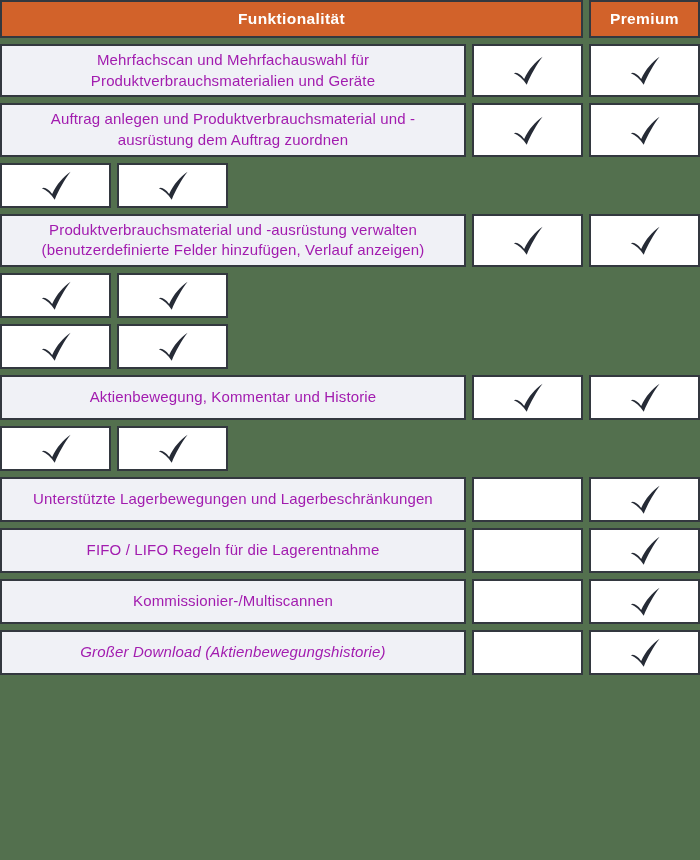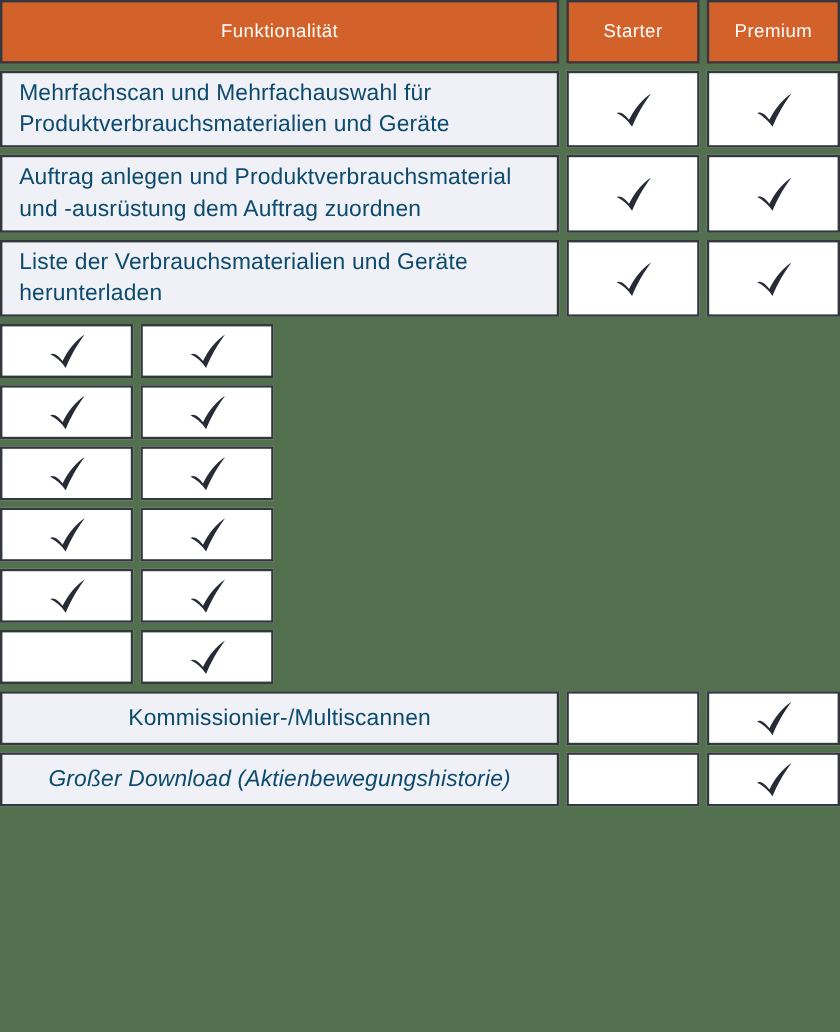--- a/index.html
+++ b/index.html
@@ -25,33 +25,33 @@
     border: 2px solid #33383F;
     display: flex;
     align-items: center;
     justify-content: center;
   }
   .feature-col { flex: 1 1 auto; }
   .plan-col { width: 111px; flex: 0 0 111px; }
   .header-cell {
     background: #D2622A;
     color: #FFFFFF;
-    font-weight: normal;
+    font-weight: bold;
     font-size: 15.5px;
     letter-spacing: 0.4px;
-    height: 53px;
+    height: 38px;
     text-align: center;
   }
   .feature-cell {
     background: #F0F1F6;
-    color: #0c4a6e;
-    font-size: 19px;
+    color: #a21caf;
+    font-size: 15px;
     line-height: 1.38;
     letter-spacing: 0.15px;
-    text-align: left;
+    text-align: center;
     padding: 4px 14px;
     min-height: 45px;
   }
   .feature-cell .feature-text { max-width: 452px; }
   .feature-text.italic { font-style: italic; }
   .check-cell {
     background: #FFFFFF;
     min-height: 45px;
   }
   svg.check {
@@ -60,21 +60,20 @@
     fill: #262B36;
     display: block;
   }
 </style>
 </head>
 <body>
 
 <div class="table" id="comparison-table">
   <div class="row header-row">
     <div class="cell header-cell feature-col">Funktionalität</div>
-    <div class="cell header-cell plan-col">Starter</div>
     <div class="cell header-cell plan-col">Premium</div>
   </div>
 
   <div class="row">
     <div class="cell feature-cell feature-col">
       <span class="feature-text">Mehrfachscan und Mehrfachauswahl für Produktverbrauchsmaterialien und Geräte</span>
     </div>
     <div class="cell check-cell plan-col">
         <svg viewBox="0 0 36 34" class="check">
           <path d="M2.5 20 C5.5 18.2 9.8 20.8 13.8 26.2 C18.6 16.2 26 7.2 34 2 C27.4 10.6 20.8 22.4 16.6 32.5 C12.6 26.4 7.4 22.2 2.5 20 Z"></path>
@@ -97,112 +96,129 @@
         </svg>
       </div>
     <div class="cell check-cell plan-col">
         <svg viewBox="0 0 36 34" class="check">
           <path d="M2.5 20 C5.5 18.2 9.8 20.8 13.8 26.2 C18.6 16.2 26 7.2 34 2 C27.4 10.6 20.8 22.4 16.6 32.5 C12.6 26.4 7.4 22.2 2.5 20 Z"></path>
         </svg>
       </div>
   </div>
 
   <div class="row">
-    <div class="cell feature-cell feature-col">
-      <span class="feature-text">Liste der Verbrauchsmaterialien und Geräte herunterladen</span>
-    </div>
-    <div class="cell check-cell plan-col">
-        <svg viewBox="0 0 36 34" class="check">
-          <path d="M2.5 20 C5.5 18.2 9.8 20.8 13.8 26.2 C18.6 16.2 26 7.2 34 2 C27.4 10.6 20.8 22.4 16.6 32.5 C12.6 26.4 7.4 22.2 2.5 20 Z"></path>
-        </svg>
-      </div>
-    <div class="cell check-cell plan-col">
-        <svg viewBox="0 0 36 34" class="check">
-          <path d="M2.5 20 C5.5 18.2 9.8 20.8 13.8 26.2 C18.6 16.2 26 7.2 34 2 C27.4 10.6 20.8 22.4 16.6 32.5 C12.6 26.4 7.4 22.2 2.5 20 Z"></path>
-        </svg>
-      </div>
-  </div>
-
-  <div class="row">
-    <div class="cell check-cell plan-col">
-        <svg viewBox="0 0 36 34" class="check">
-          <path d="M2.5 20 C5.5 18.2 9.8 20.8 13.8 26.2 C18.6 16.2 26 7.2 34 2 C27.4 10.6 20.8 22.4 16.6 32.5 C12.6 26.4 7.4 22.2 2.5 20 Z"></path>
-        </svg>
-      </div>
-    <div class="cell check-cell plan-col">
-        <svg viewBox="0 0 36 34" class="check">
-          <path d="M2.5 20 C5.5 18.2 9.8 20.8 13.8 26.2 C18.6 16.2 26 7.2 34 2 C27.4 10.6 20.8 22.4 16.6 32.5 C12.6 26.4 7.4 22.2 2.5 20 Z"></path>
-        </svg>
-      </div>
-  </div>
-
-
-  <div class="row">
-    <div class="cell check-cell plan-col">
-        <svg viewBox="0 0 36 34" class="check">
-          <path d="M2.5 20 C5.5 18.2 9.8 20.8 13.8 26.2 C18.6 16.2 26 7.2 34 2 C27.4 10.6 20.8 22.4 16.6 32.5 C12.6 26.4 7.4 22.2 2.5 20 Z"></path>
-        </svg>
-      </div>
-    <div class="cell check-cell plan-col">
-        <svg viewBox="0 0 36 34" class="check">
-          <path d="M2.5 20 C5.5 18.2 9.8 20.8 13.8 26.2 C18.6 16.2 26 7.2 34 2 C27.4 10.6 20.8 22.4 16.6 32.5 C12.6 26.4 7.4 22.2 2.5 20 Z"></path>
-        </svg>
-      </div>
-  </div>
-
-  <div class="row">
-    <div class="cell check-cell plan-col">
-        <svg viewBox="0 0 36 34" class="check">
-          <path d="M2.5 20 C5.5 18.2 9.8 20.8 13.8 26.2 C18.6 16.2 26 7.2 34 2 C27.4 10.6 20.8 22.4 16.6 32.5 C12.6 26.4 7.4 22.2 2.5 20 Z"></path>
-        </svg>
-      </div>
-    <div class="cell check-cell plan-col">
-        <svg viewBox="0 0 36 34" class="check">
-          <path d="M2.5 20 C5.5 18.2 9.8 20.8 13.8 26.2 C18.6 16.2 26 7.2 34 2 C27.4 10.6 20.8 22.4 16.6 32.5 C12.6 26.4 7.4 22.2 2.5 20 Z"></path>
-        </svg>
-      </div>
-  </div>
-
-  <div class="row">
-    <div class="cell check-cell plan-col">
-        <svg viewBox="0 0 36 34" class="check">
-          <path d="M2.5 20 C5.5 18.2 9.8 20.8 13.8 26.2 C18.6 16.2 26 7.2 34 2 C27.4 10.6 20.8 22.4 16.6 32.5 C12.6 26.4 7.4 22.2 2.5 20 Z"></path>
-        </svg>
-      </div>
-    <div class="cell check-cell plan-col">
-        <svg viewBox="0 0 36 34" class="check">
-          <path d="M2.5 20 C5.5 18.2 9.8 20.8 13.8 26.2 C18.6 16.2 26 7.2 34 2 C27.4 10.6 20.8 22.4 16.6 32.5 C12.6 26.4 7.4 22.2 2.5 20 Z"></path>
-        </svg>
-      </div>
-  </div>
-
-  <div class="row">
-    <div class="cell check-cell plan-col">
-        <svg viewBox="0 0 36 34" class="check">
-          <path d="M2.5 20 C5.5 18.2 9.8 20.8 13.8 26.2 C18.6 16.2 26 7.2 34 2 C27.4 10.6 20.8 22.4 16.6 32.5 C12.6 26.4 7.4 22.2 2.5 20 Z"></path>
-        </svg>
-      </div>
-    <div class="cell check-cell plan-col">
-        <svg viewBox="0 0 36 34" class="check">
-          <path d="M2.5 20 C5.5 18.2 9.8 20.8 13.8 26.2 C18.6 16.2 26 7.2 34 2 C27.4 10.6 20.8 22.4 16.6 32.5 C12.6 26.4 7.4 22.2 2.5 20 Z"></path>
-        </svg>
-      </div>
-  </div>
-
-
-
-  <div class="row">
-    <div class="cell check-cell plan-col"></div>
-    <div class="cell check-cell plan-col">
-        <svg viewBox="0 0 36 34" class="check">
-          <path d="M2.5 20 C5.5 18.2 9.8 20.8 13.8 26.2 C18.6 16.2 26 7.2 34 2 C27.4 10.6 20.8 22.4 16.6 32.5 C12.6 26.4 7.4 22.2 2.5 20 Z"></path>
-        </svg>
-      </div>
-  </div>
-
+    <div class="cell check-cell plan-col">
+        <svg viewBox="0 0 36 34" class="check">
+          <path d="M2.5 20 C5.5 18.2 9.8 20.8 13.8 26.2 C18.6 16.2 26 7.2 34 2 C27.4 10.6 20.8 22.4 16.6 32.5 C12.6 26.4 7.4 22.2 2.5 20 Z"></path>
+        </svg>
+      </div>
+    <div class="cell check-cell plan-col">
+        <svg viewBox="0 0 36 34" class="check">
+          <path d="M2.5 20 C5.5 18.2 9.8 20.8 13.8 26.2 C18.6 16.2 26 7.2 34 2 C27.4 10.6 20.8 22.4 16.6 32.5 C12.6 26.4 7.4 22.2 2.5 20 Z"></path>
+        </svg>
+      </div>
+  </div>
+
+  <div class="row">
+    <div class="cell feature-cell feature-col">
+      <span class="feature-text">Produktverbrauchsmaterial und -ausrüstung verwalten (benutzerdefinierte Felder hinzufügen, Verlauf anzeigen)</span>
+    </div>
+    <div class="cell check-cell plan-col">
+        <svg viewBox="0 0 36 34" class="check">
+          <path d="M2.5 20 C5.5 18.2 9.8 20.8 13.8 26.2 C18.6 16.2 26 7.2 34 2 C27.4 10.6 20.8 22.4 16.6 32.5 C12.6 26.4 7.4 22.2 2.5 20 Z"></path>
+        </svg>
+      </div>
+    <div class="cell check-cell plan-col">
+        <svg viewBox="0 0 36 34" class="check">
+          <path d="M2.5 20 C5.5 18.2 9.8 20.8 13.8 26.2 C18.6 16.2 26 7.2 34 2 C27.4 10.6 20.8 22.4 16.6 32.5 C12.6 26.4 7.4 22.2 2.5 20 Z"></path>
+        </svg>
+      </div>
+  </div>
+
+
+  <div class="row">
+    <div class="cell check-cell plan-col">
+        <svg viewBox="0 0 36 34" class="check">
+          <path d="M2.5 20 C5.5 18.2 9.8 20.8 13.8 26.2 C18.6 16.2 26 7.2 34 2 C27.4 10.6 20.8 22.4 16.6 32.5 C12.6 26.4 7.4 22.2 2.5 20 Z"></path>
+        </svg>
+      </div>
+    <div class="cell check-cell plan-col">
+        <svg viewBox="0 0 36 34" class="check">
+          <path d="M2.5 20 C5.5 18.2 9.8 20.8 13.8 26.2 C18.6 16.2 26 7.2 34 2 C27.4 10.6 20.8 22.4 16.6 32.5 C12.6 26.4 7.4 22.2 2.5 20 Z"></path>
+        </svg>
+      </div>
+  </div>
+
+  <div class="row">
+    <div class="cell check-cell plan-col">
+        <svg viewBox="0 0 36 34" class="check">
+          <path d="M2.5 20 C5.5 18.2 9.8 20.8 13.8 26.2 C18.6 16.2 26 7.2 34 2 C27.4 10.6 20.8 22.4 16.6 32.5 C12.6 26.4 7.4 22.2 2.5 20 Z"></path>
+        </svg>
+      </div>
+    <div class="cell check-cell plan-col">
+        <svg viewBox="0 0 36 34" class="check">
+          <path d="M2.5 20 C5.5 18.2 9.8 20.8 13.8 26.2 C18.6 16.2 26 7.2 34 2 C27.4 10.6 20.8 22.4 16.6 32.5 C12.6 26.4 7.4 22.2 2.5 20 Z"></path>
+        </svg>
+      </div>
+  </div>
+
+  <div class="row">
+    <div class="cell feature-cell feature-col">
+      <span class="feature-text">Aktienbewegung, Kommentar und Historie</span>
+    </div>
+    <div class="cell check-cell plan-col">
+        <svg viewBox="0 0 36 34" class="check">
+          <path d="M2.5 20 C5.5 18.2 9.8 20.8 13.8 26.2 C18.6 16.2 26 7.2 34 2 C27.4 10.6 20.8 22.4 16.6 32.5 C12.6 26.4 7.4 22.2 2.5 20 Z"></path>
+        </svg>
+      </div>
+    <div class="cell check-cell plan-col">
+        <svg viewBox="0 0 36 34" class="check">
+          <path d="M2.5 20 C5.5 18.2 9.8 20.8 13.8 26.2 C18.6 16.2 26 7.2 34 2 C27.4 10.6 20.8 22.4 16.6 32.5 C12.6 26.4 7.4 22.2 2.5 20 Z"></path>
+        </svg>
+      </div>
+  </div>
+
+  <div class="row">
+    <div class="cell check-cell plan-col">
+        <svg viewBox="0 0 36 34" class="check">
+          <path d="M2.5 20 C5.5 18.2 9.8 20.8 13.8 26.2 C18.6 16.2 26 7.2 34 2 C27.4 10.6 20.8 22.4 16.6 32.5 C12.6 26.4 7.4 22.2 2.5 20 Z"></path>
+        </svg>
+      </div>
+    <div class="cell check-cell plan-col">
+        <svg viewBox="0 0 36 34" class="check">
+          <path d="M2.5 20 C5.5 18.2 9.8 20.8 13.8 26.2 C18.6 16.2 26 7.2 34 2 C27.4 10.6 20.8 22.4 16.6 32.5 C12.6 26.4 7.4 22.2 2.5 20 Z"></path>
+        </svg>
+      </div>
+  </div>
+
+
+
+  <div class="row">
+    <div class="cell feature-cell feature-col">
+      <span class="feature-text">Unterstützte Lagerbewegungen und Lagerbeschränkungen</span>
+    </div>
+    <div class="cell check-cell plan-col"></div>
+    <div class="cell check-cell plan-col">
+        <svg viewBox="0 0 36 34" class="check">
+          <path d="M2.5 20 C5.5 18.2 9.8 20.8 13.8 26.2 C18.6 16.2 26 7.2 34 2 C27.4 10.6 20.8 22.4 16.6 32.5 C12.6 26.4 7.4 22.2 2.5 20 Z"></path>
+        </svg>
+      </div>
+  </div>
+
+  <div class="row">
+    <div class="cell feature-cell feature-col">
+      <span class="feature-text">FIFO / LIFO Regeln für die Lagerentnahme</span>
+    </div>
+    <div class="cell check-cell plan-col"></div>
+    <div class="cell check-cell plan-col">
+        <svg viewBox="0 0 36 34" class="check">
+          <path d="M2.5 20 C5.5 18.2 9.8 20.8 13.8 26.2 C18.6 16.2 26 7.2 34 2 C27.4 10.6 20.8 22.4 16.6 32.5 C12.6 26.4 7.4 22.2 2.5 20 Z"></path>
+        </svg>
+      </div>
+  </div>
 
   <div class="row">
     <div class="cell feature-cell feature-col">
       <span class="feature-text">Kommissionier-/Multiscannen</span>
     </div>
     <div class="cell check-cell plan-col"></div>
     <div class="cell check-cell plan-col">
         <svg viewBox="0 0 36 34" class="check">
           <path d="M2.5 20 C5.5 18.2 9.8 20.8 13.8 26.2 C18.6 16.2 26 7.2 34 2 C27.4 10.6 20.8 22.4 16.6 32.5 C12.6 26.4 7.4 22.2 2.5 20 Z"></path>
         </svg>

